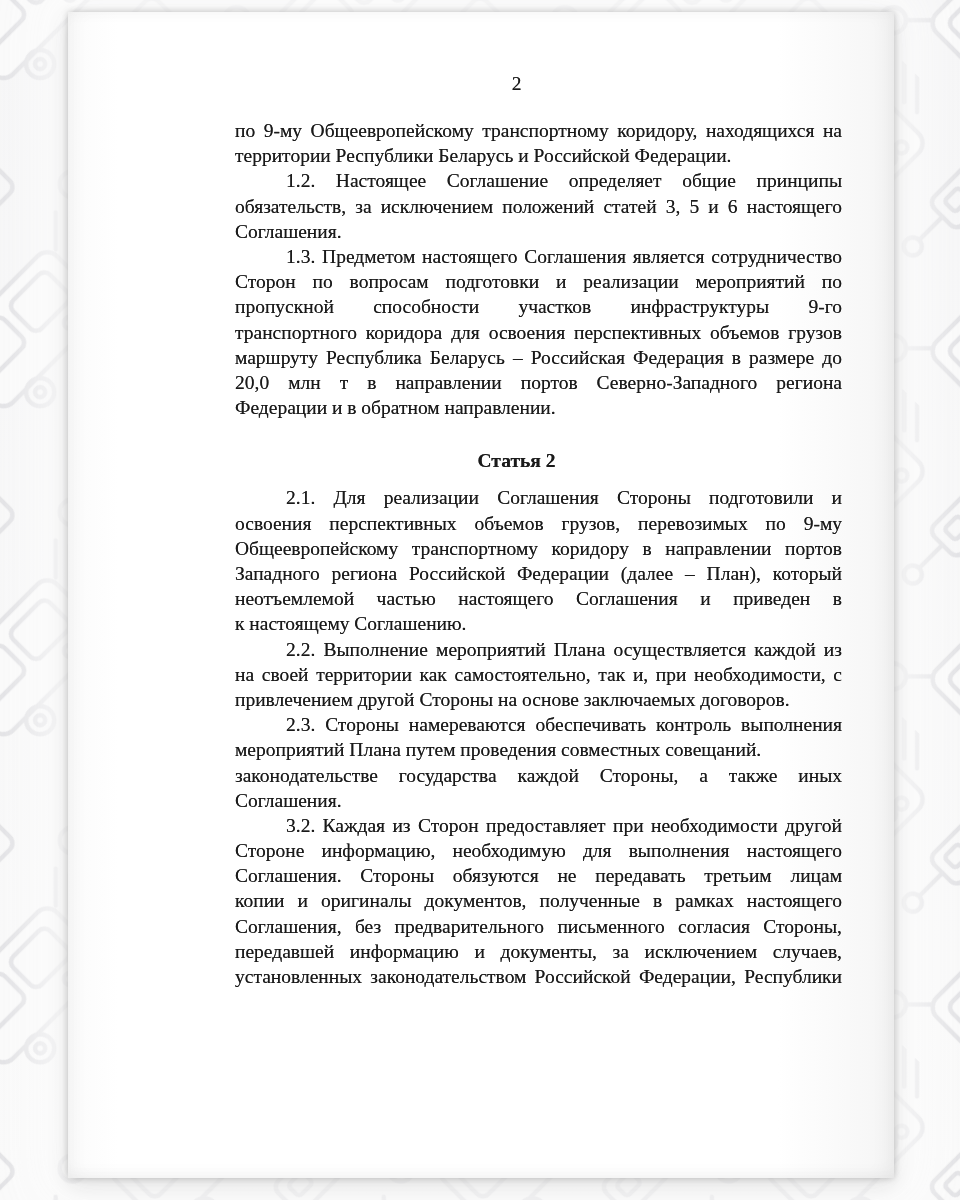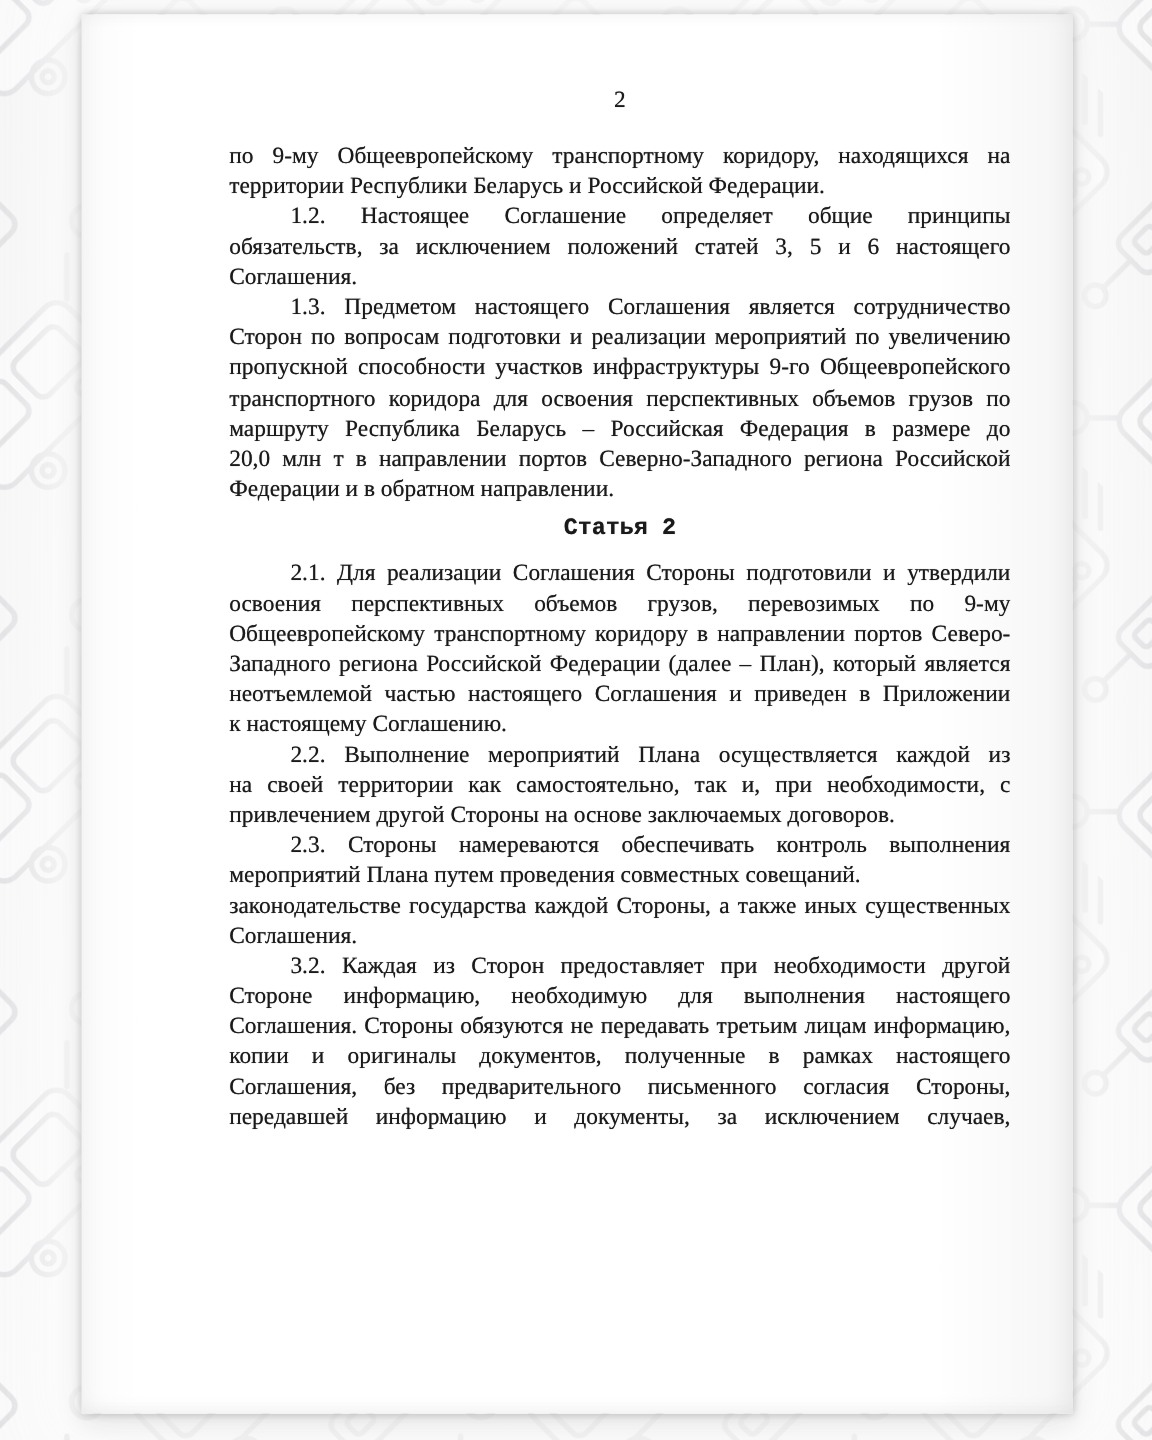--- a/index.html
+++ b/index.html
@@ -70,30 +70,30 @@
     margin-bottom: 22px;
   }
   .paragraph { margin: 0; }
   .line {
     height: 25.2px;
     line-height: 25.2px;
     white-space: normal;
     overflow: hidden;
     text-align: justify;
     text-align-last: left;
+    margin-left: 44px;
   }
   .line.just { text-align-last: justify; }
   .line.indent { text-indent: 51px; }
   .article-heading {
     height: 25.2px;
     line-height: 25.2px;
-    margin: 8px 0 12px 0;
+    margin: 28px 0 12px 0;
     font-weight: bold;
     text-align: center;
-    font-family: Liberation Mono, monospace;
   }
 </style>
 </head>
 <body>
 
 <div class="stage">
 
   <svg class="bg-svg" width="960" height="1200" xmlns="http://www.w3.org/2000/svg" aria-hidden="true">
     <defs>
       <pattern id="bgTile" width="232" height="232" patternUnits="userSpaceOnUse" patternTransform="rotate(-45 480 600)">
@@ -178,18 +178,19 @@
             <div class="line just">законодательстве государства каждой Стороны, а также иных существенных</div>
             <div class="line">Соглашения.</div>
           </div>
           <div class="paragraph">
             <div class="line just indent">3.2. Каждая из Сторон предоставляет при необходимости другой</div>
             <div class="line just">Стороне информацию, необходимую для выполнения настоящего</div>
             <div class="line just">Соглашения. Стороны обязуются не передавать третьим лицам информацию,</div>
             <div class="line just">копии и оригиналы документов, полученные в рамках настоящего</div>
             <div class="line just">Соглашения, без предварительного письменного согласия Стороны,</div>
             <div class="line just">передавшей информацию и документы, за исключением случаев,</div>
+            <div class="line just">установленных законодательством Российской Федерации, Республики</div>
           </div>
         </div>
     </div>
   </div>
 
 </div>
 
 </body></html>

